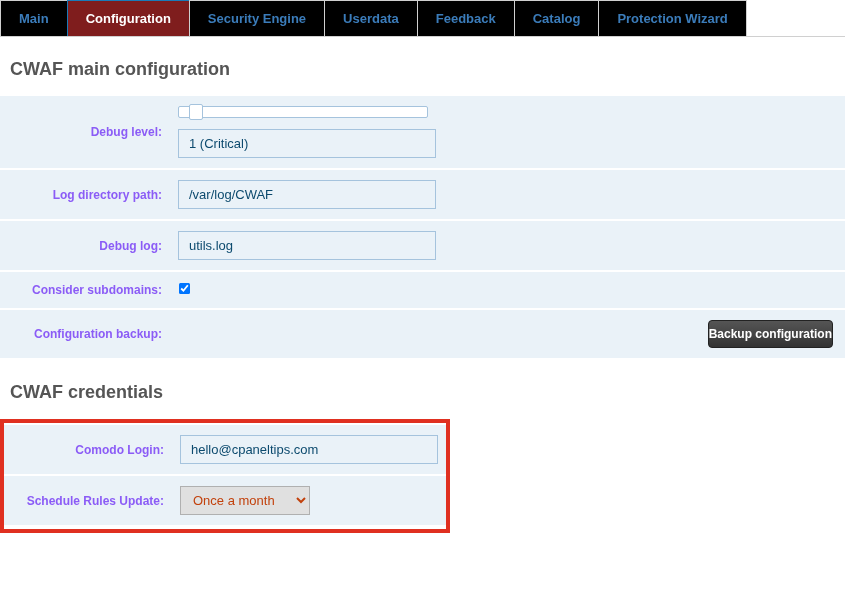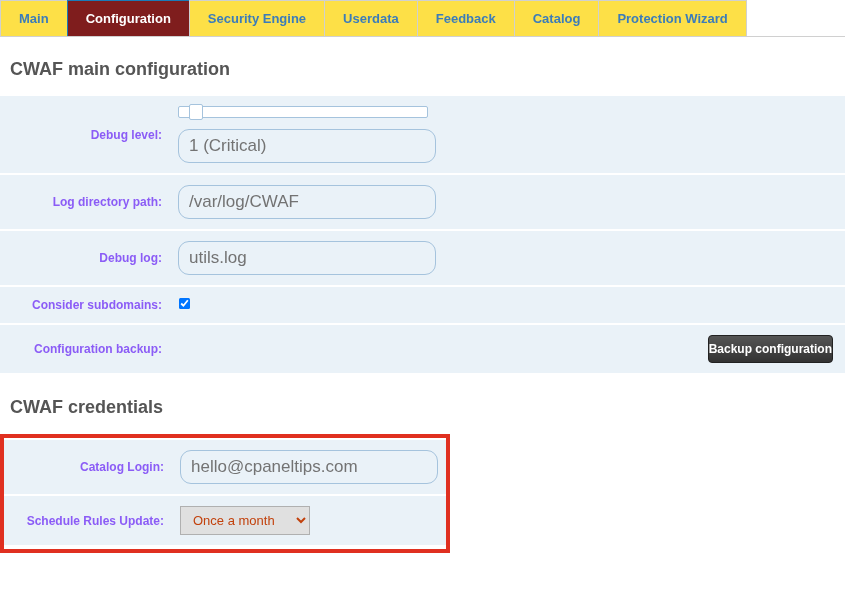--- a/index.html
+++ b/index.html
@@ -10,21 +10,21 @@
       color: #333;
       width: 845px;
     }
     .tab-container {
       display: flex;
       border-bottom: 1px solid #d0d0d0;
       background: #fff;
     }
     .tab {
       padding: 10px 18px;
-      background: #fde047;
+      background: #000000;
       border: 1px solid #d0d0d0;
       border-bottom: none;
       border-right: none;
       color: #3b7cba;
       font-weight: bold;
       cursor: pointer;
       font-size: 13px;
     }
     .tab:last-child {
       border-right: 1px solid #d0d0d0;
@@ -75,24 +75,24 @@
       border: 1px solid #a5c3dd;
       position: absolute;
       top: -3px;
       left: 10px;
       border-radius: 2px;
     }
     .text-input {
       width: 258px;
       padding: 6px 10px;
       border: 1px solid #a5c3dd;
-      border-radius: 11px;
+      border-radius: 0;
       background: #eaf2f8;
-      color: #737373;
-      font-size: 17px;
+      color: #0c4a6e;
+      font-size: 13px;
     }
     .select-input {
       width: 130px;
       padding: 5px 8px;
       border: 1px solid #b0b0b0;
       background: #e0e0e0;
       color: #c2410c;
       font-size: 13px;
     }
     .backup-btn {
@@ -178,21 +178,21 @@
   </tr>
 </tbody>
   </table>
 
 <div class="section-title">CWAF credentials</div>
 
 <div class="credentials-wrapper highlight-box">
   <table class="config-table">
     <tbody>
         <tr>
-      <td class="label-cell">Catalog Login:</td>
+      <td class="label-cell">Comodo Login:</td>
       <td class="value-cell">
         <input type="text" class="text-input" value="hello@cpaneltips.com" style="">
       </td>
     </tr>
     <tr>
       <td class="label-cell">Schedule Rules Update:</td>
       <td class="value-cell">
         <select class="select-input">
           <option>Once a month</option>
         </select>

